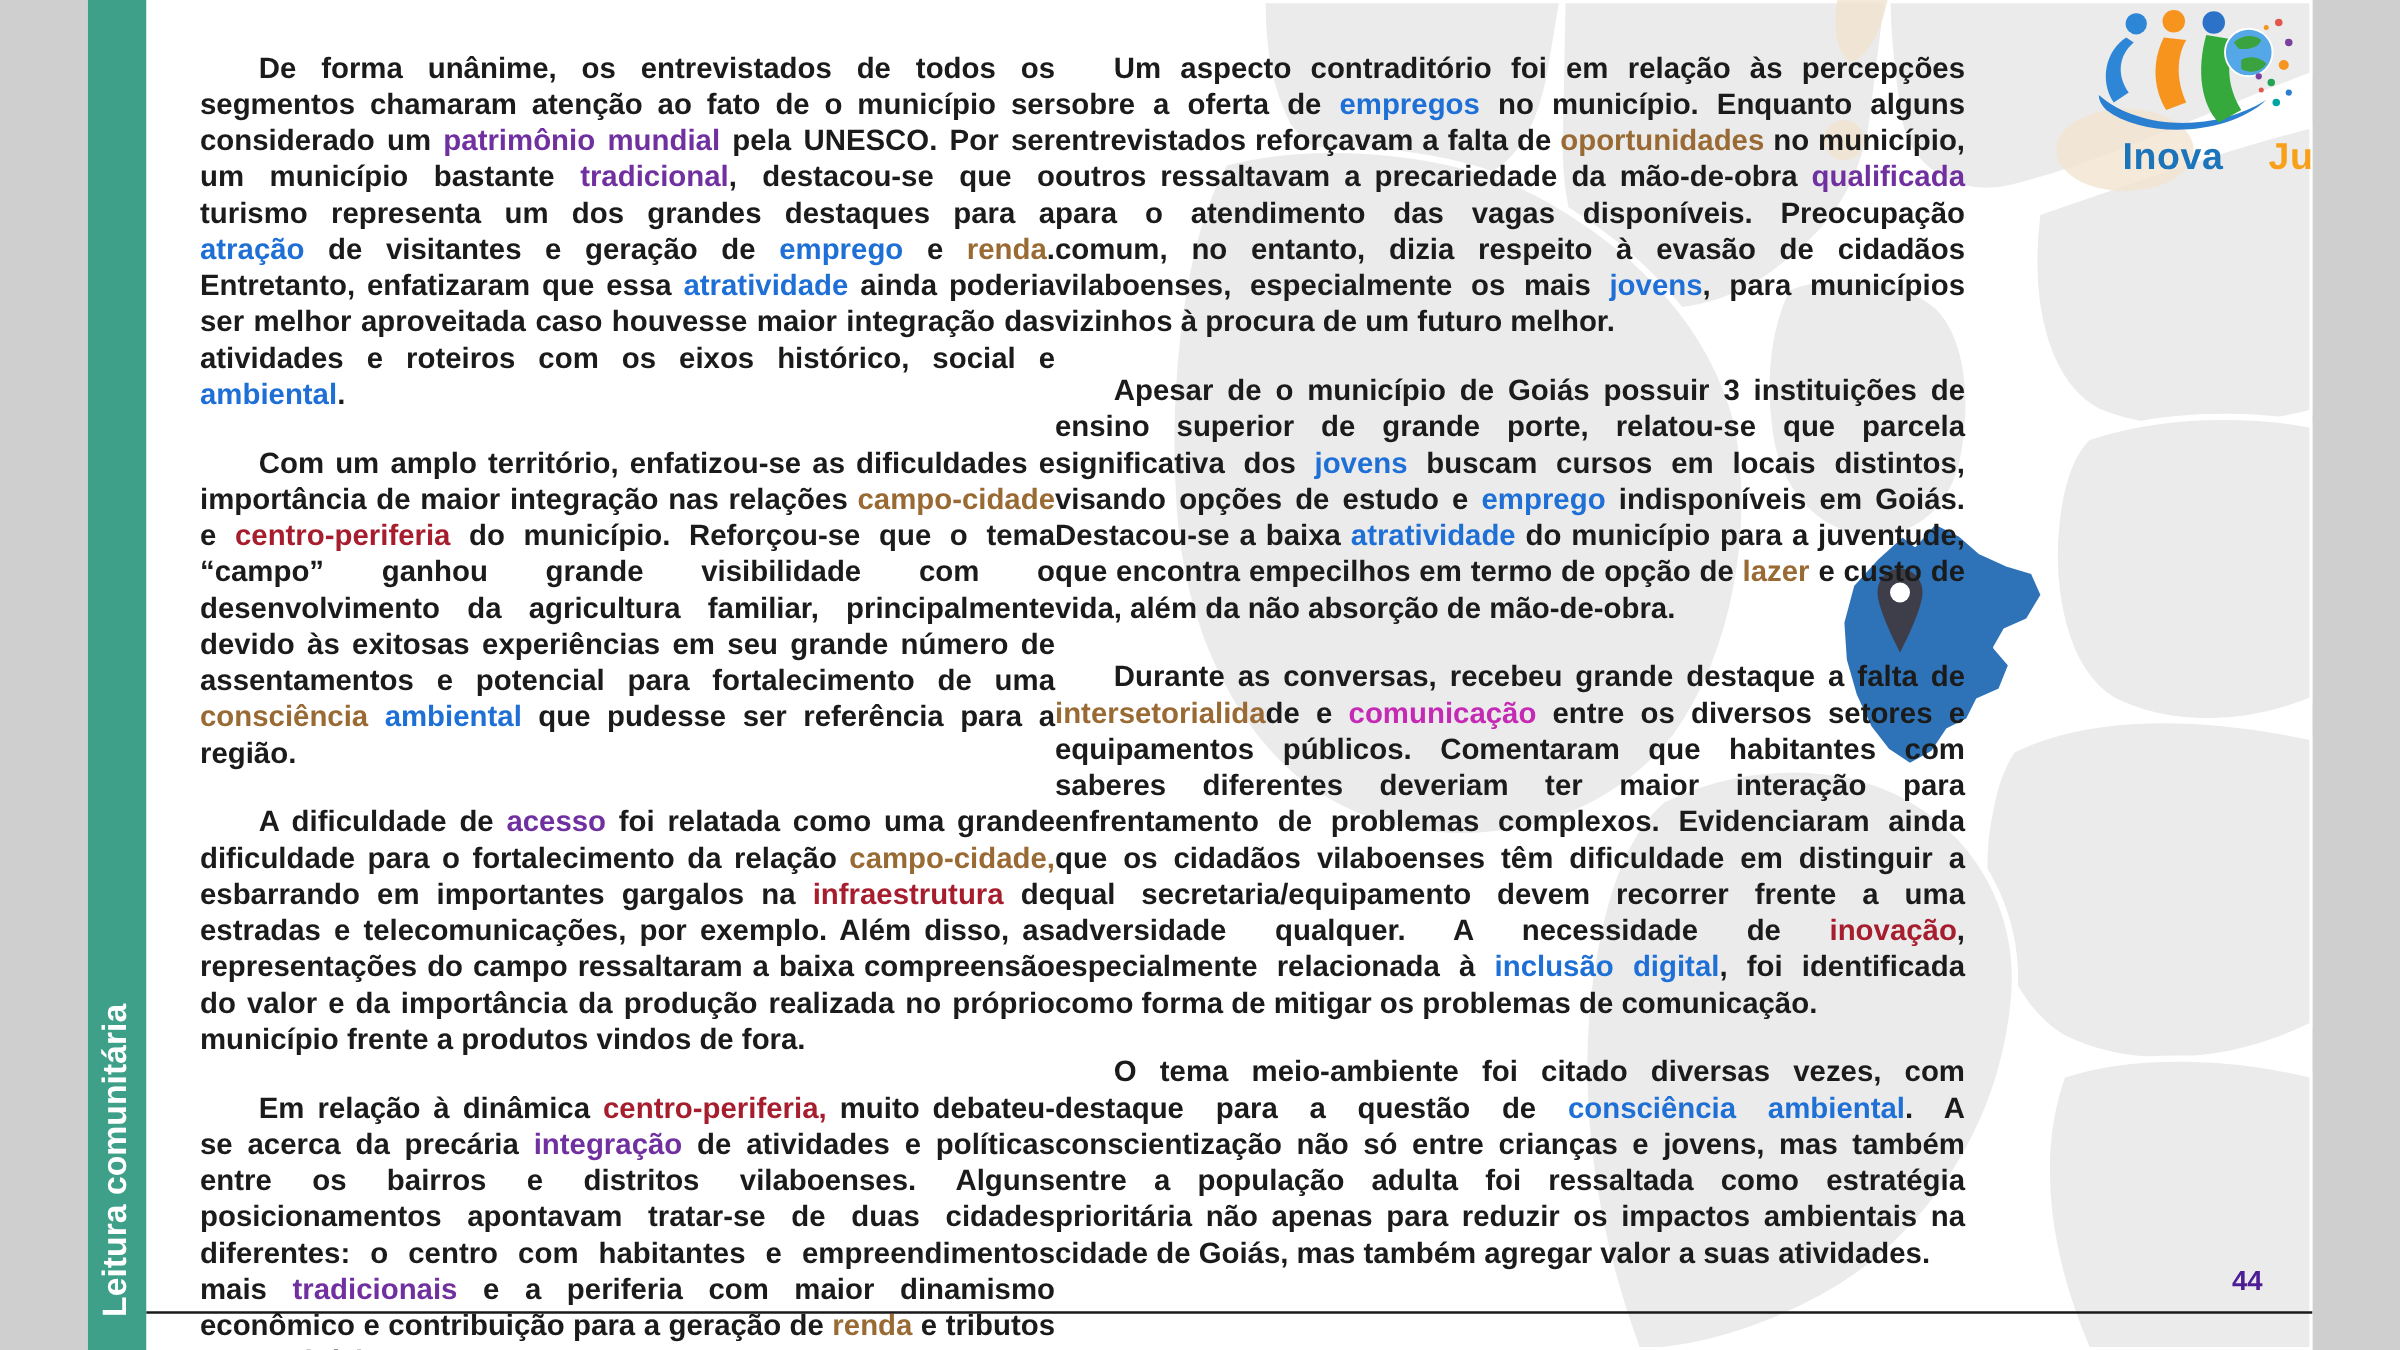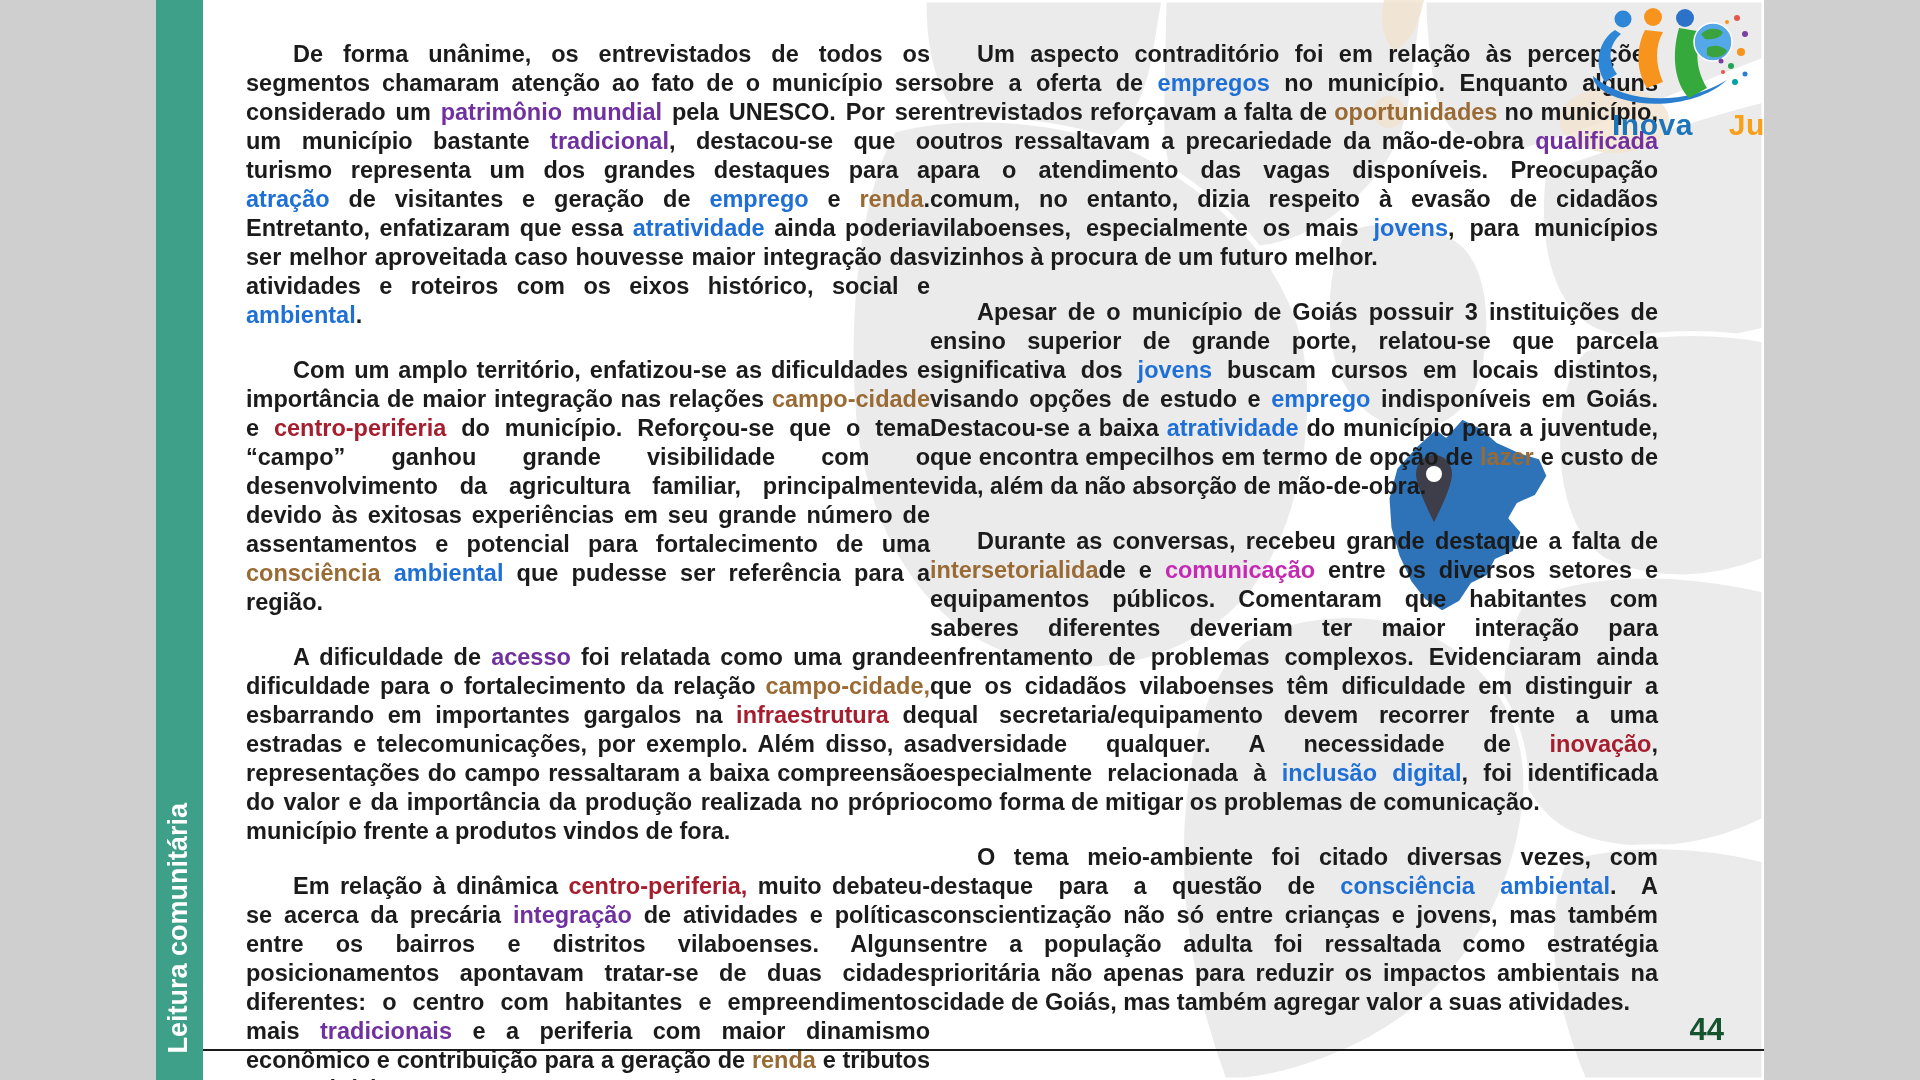--- a/index.html
+++ b/index.html
@@ -1,36 +1,36 @@
 <!DOCTYPE html>
 <html><head>
 <meta charset="utf-8">
 <style>
   html,body{margin:0;padding:0;background:#cfcfcf;font-family:"Liberation Sans",sans-serif;}
-  .slide{position:relative;width:1608px;height:1080px;background:#ffffff;overflow:hidden;margin:0 auto;}
+  .slide{position:relative;width:1780px;height:1080px;background:#ffffff;overflow:hidden;margin:0 auto;}
 
   
   .map-wrap{position:absolute;top:0;right:0;width:940px;height:1080px;z-index:0;}
 
   
   .col{position:absolute;top:40px;z-index:2;}
   .col-left{left:90px;width:684px;}
   .col-right{left:774px;width:728px;}
   .para{margin:0 0 26px 0;font-size:23.5px;line-height:29px;font-weight:600;
         color:#1b1b1b;text-align:justify;text-indent:47px;}
   .para span{white-space:pre-wrap;}
 
   
   .sidebar{position:absolute;left:0;top:0;width:47px;height:1080px;background:#3FA089;z-index:3;}
   .sidebar-label{position:absolute;bottom:26px;left:7px;writing-mode:vertical-rl;
         transform:rotate(180deg);color:#ffffff;font-size:27px;font-weight:700;white-space:nowrap;}
 
   
   .bottom-rule{position:absolute;left:47px;right:0;top:1049px;border-top:2px solid #1a1a1a;z-index:2;}
-  .page-number{position:absolute;top:1012px;right:40px;font-size:31px;font-weight:600;color:#14532d;z-index:3;}
+  .page-number{position:absolute;top:1012px;right:40px;font-size:22px;font-weight:600;color:#4c1d95;z-index:3;}
 
   
   .logo{position:absolute;top:6px;right:12px;width:180px;z-index:3;text-align:center;}
   .logo-text{font-size:30px;font-weight:700;letter-spacing:0.5px;margin-top:-2px;}
   .logo-text .t1{color:#1C75BB;margin-left:40px;}
   .logo-text .t2{color:#F9A01B;margin-left:36px;}
 </style>
 </head>
 <body>
 

